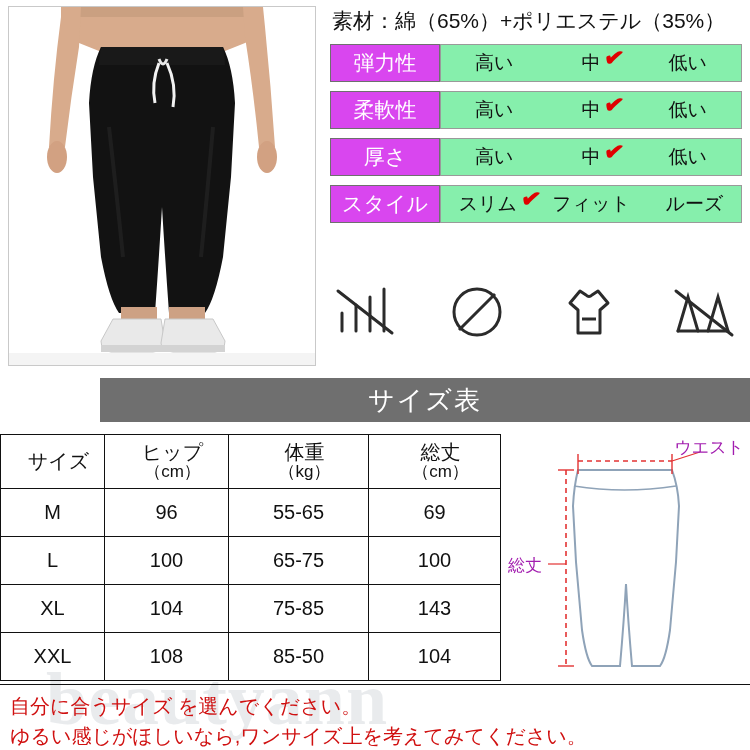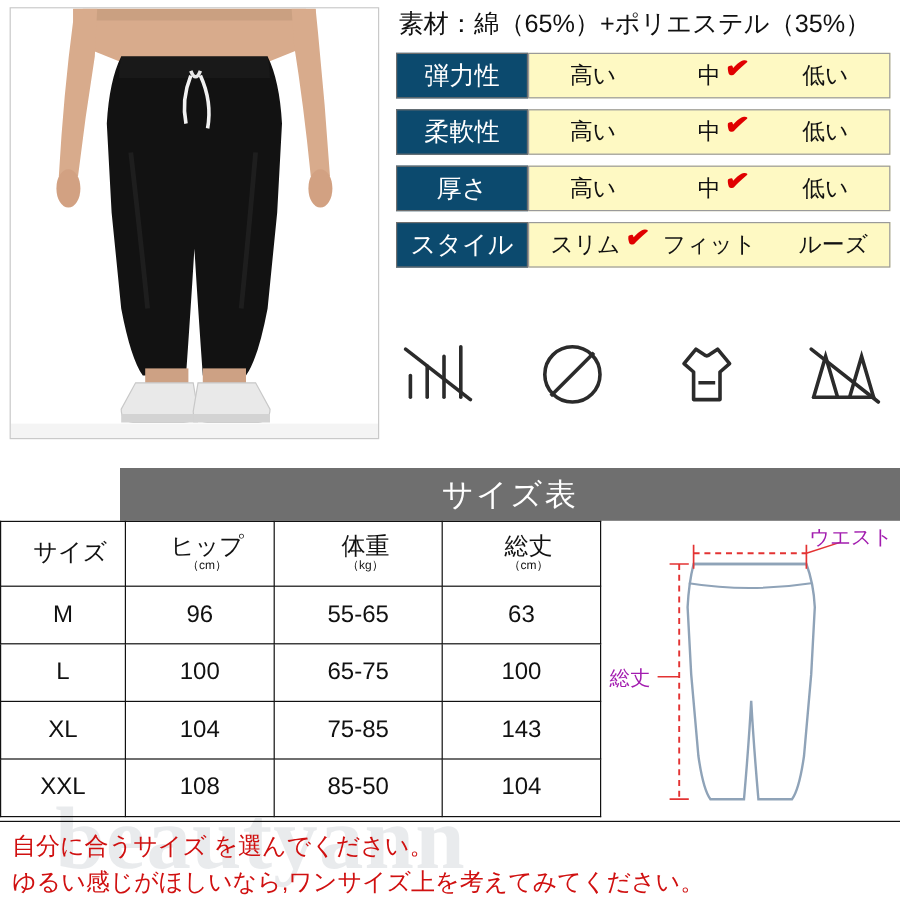--- a/index.html
+++ b/index.html
@@ -40,26 +40,26 @@
   .photo-svg { position:absolute; left:0; top:0; }
 
   
   .spec { position:absolute; left:330px; top:6px; width:412px; }
   .spec-material {
     font-size:21px; line-height:26px; color:#111; margin:2px 0 10px 2px;
     white-space:nowrap;
   }
   .spec-row { display:flex; align-items:stretch; margin-bottom:9px; height:38px; }
   .spec-label {
-    width:110px; background:#0c4a6e; color:#fff; font-size:21px;
+    width:110px; background:#d946ef; color:#fff; font-size:21px;
     display:flex; align-items:center; justify-content:center;
     border:1px solid #6f6f6f;
   }
   .spec-opts {
-    flex:1; border:1px solid #9a9a9a; background:#fef9c3;
+    flex:1; border:1px solid #9a9a9a; background:#86efac;
     display:flex; align-items:center; justify-content:space-around;
     position:relative; font-size:19px; color:#111;
   }
   .opt { position:relative; padding:0 2px; white-space:nowrap; }
   .check {
     color:#e00000; font-size:24px; font-weight:bold; line-height:1;
     position:absolute; top:-4px; right:-22px;
     transform:rotate(8deg);
   }
 
@@ -67,36 +67,35 @@
   .care { position:absolute; left:334px; top:280px; width:404px; height:64px;
           display:flex; align-items:center; justify-content:space-between; }
   .care svg { display:block; }
 
   
   .size-bar {
     position:absolute; left:100px; top:378px; width:650px; height:44px;
     background:#6f6f6f; color:#fff; font-size:26px;
     display:flex; align-items:center; justify-content:center;
     letter-spacing:2px;
-    margin-top:12px;
   }
 
   
   .size-table {
     position:absolute; left:0; top:434px; width:500px;
     border-collapse:collapse; table-layout:fixed;
   }
   .size-table td, .size-table th {
     border:1px solid #111; text-align:center; font-weight:normal;
     font-size:20px; color:#111; padding:0;
   }
   .size-table thead th { height:54px; line-height:1.05;padding-left:12px; }
   .size-table tbody td { height:48px; }
   .hdr-main { font-size:20px; display:block; }
-  .hdr-sub { font-size:10px; display:block; }
+  .hdr-sub { font-size:17px; display:block; }
   .col-size { width:104px; }
   .col-hip { width:124px; }
   .col-wt  { width:140px; }
   .col-len { width:132px; }
 
   
   .diagram { position:absolute; left:504px; top:434px; width:246px; height:246px; }
   .diag-label { position:absolute; color:#a21caf; font-size:17px; white-space:nowrap; }
   .lbl-waist { right:6px; top:2px; }
   .lbl-len { left:4px; top:120px; }
@@ -256,21 +255,21 @@
           <span class="hdr-main">総丈</span>
           <span class="hdr-sub">（cm）</span>
         </th>
       </tr>
     </thead>
     <tbody>
       <tr>
         <td>M</td>
         <td>96</td>
         <td>55-65</td>
-        <td>63</td>
+        <td>69</td>
       </tr>
       <tr>
         <td>L</td>
         <td>100</td>
         <td>65-75</td>
         <td>100</td>
       </tr>
       <tr>
         <td>XL</td>
         <td>104</td>

